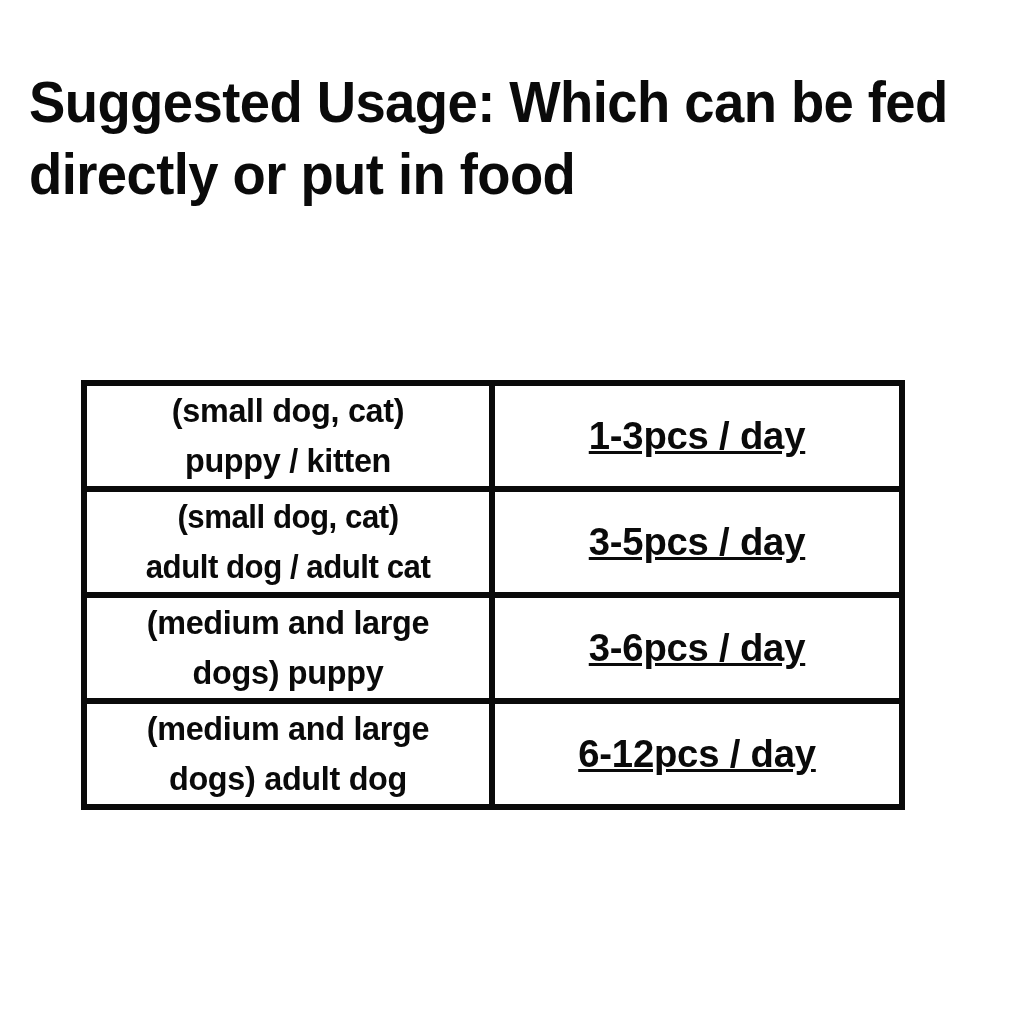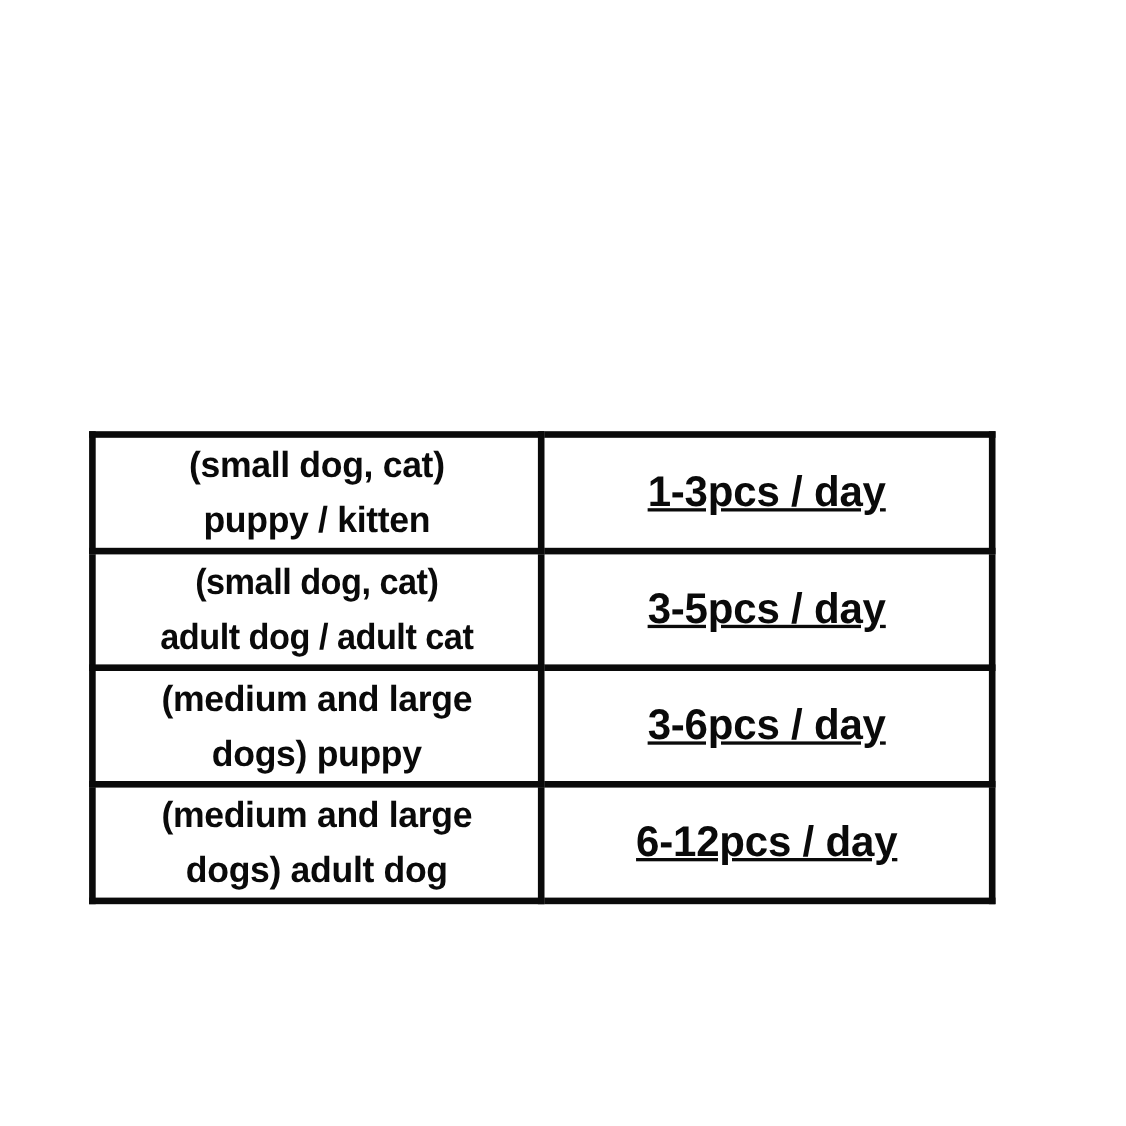--- a/index.html
+++ b/index.html
@@ -56,21 +56,21 @@
     white-space: nowrap;
     transform: scaleX(0.97);
     transform-origin: left center;
   }
 
   
 
   .dosage-table {
     position: absolute;
     left: 81px;
-    top: 392px;
+    top: 380px;
     width: 818px;
     height: 404px;
     box-sizing: border-box;
     border-collapse: collapse;
     table-layout: fixed;
   }
 
   .dosage-table td {
     box-sizing: border-box;
     border: 6px solid #0a0a0a;
@@ -115,20 +115,24 @@
   tr[data-row="1"] .cell-animal .cell-text {
     transform: scaleX(0.945);
     letter-spacing: -0.5px;
   }
 </style>
 </head>
 <body>
 
 <div id="page">
 
+  <div class="heading-block">
+    <div class="heading-line">Suggested Usage: Which can be fed</div>
+    <div class="heading-line">directly or put in food</div>
+  </div>
 
 
   <table class="dosage-table">
     <tbody>
 
       <tr data-row="0">
         <td class="cell-animal">
           <span class="cell-text">(small dog, cat)</span>
           <span class="cell-text">puppy / kitten</span>
         </td>

